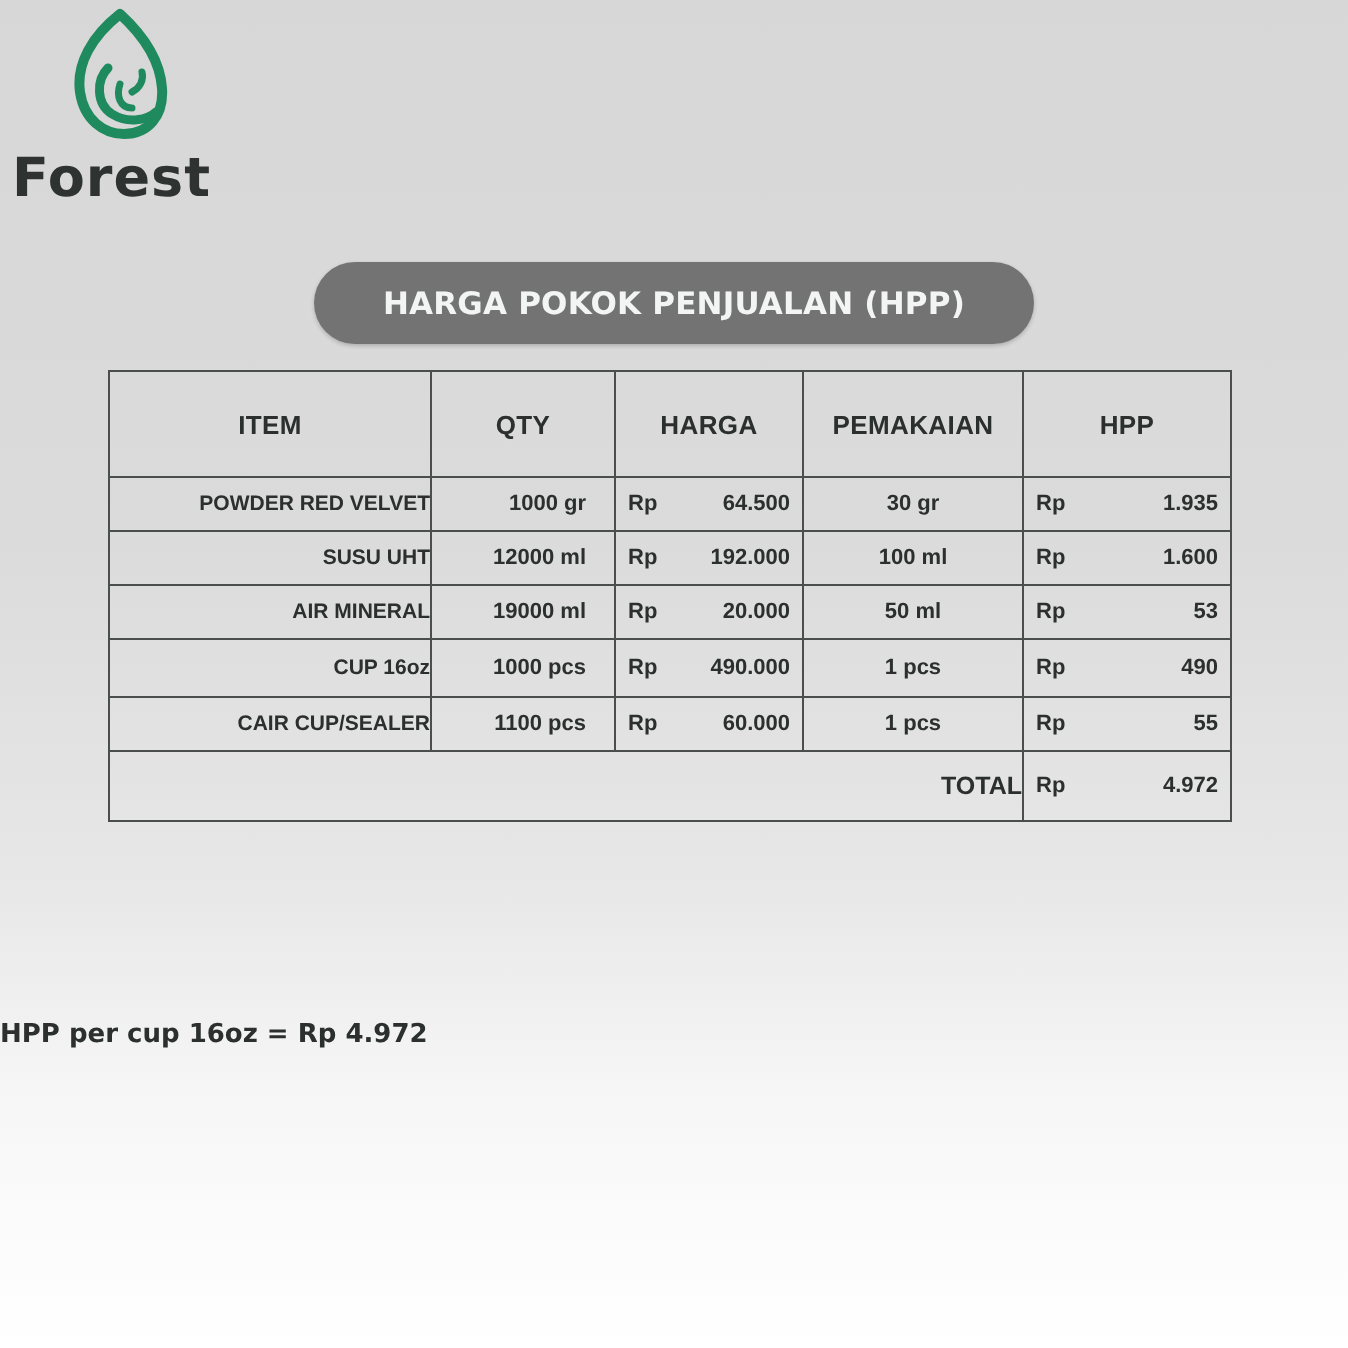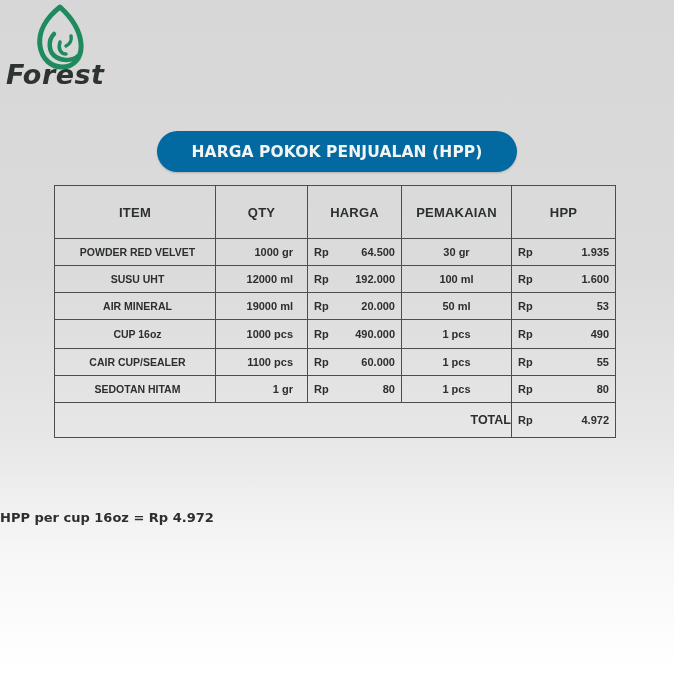--- a/index.html
+++ b/index.html
@@ -25,36 +25,35 @@
     .logo-icon {
       position: absolute;
       left: 30px;
       top: 2px;
       width: 52px;
       height: 66px;
     }
     .logo-text {
       position: absolute;
       left: 2px;
-      top: 57px;
+      top: 72px;
       font-family: "DejaVu Sans", sans-serif;
       font-weight: bold;
       font-size: 27px;
       letter-spacing: 0.5px;
       color: #2e3331;
-      font-style: italic;
     }
     .title-pill {
       position: absolute;
       left: 157px;
       top: 131px;
       width: 360px;
       height: 41px;
       border-radius: 21px;
-      background: #0369a1;
+      background: #737373;
       color: #f3f5f4;
       display: flex;
       align-items: center;
       justify-content: center;
       font-family: "DejaVu Sans", sans-serif;
       font-weight: bold;
       font-size: 15.5px;
       letter-spacing: 0.1px;
       box-shadow: 0 1px 2px rgba(0,0,0,0.2);
     }
@@ -81,21 +80,21 @@
       text-align: center;
       letter-spacing: 0.2px;
     }
     table.hpp td {
       height: 26px;
       font-size: 11px;
     }
     table.hpp tbody tr:nth-child(4) td,
     table.hpp tbody tr:nth-child(7) td,
     table.hpp tbody tr:nth-child(8) td { height: 28px; }
-    td.item { padding-left: 5px !important; text-align: center; font-size: 10.5px !important; }
+    td.item { padding-left: 5px !important; text-align: right; font-size: 10.5px !important; }
     td.qty { text-align: right; padding-right: 14px !important; margin-top: 24px; }
     td.money { padding: 0 6px !important; }
     .money-inner {
       display: flex;
       justify-content: space-between;
       align-items: flex-start;
     }
     td.pemakaian { text-align: center; }
     td.total-label {
       height: 34px !important;
@@ -237,37 +236,20 @@
         </td>
       <td class="pemakaian">1 pcs</td>
       <td class="money">
           <div class="money-inner">
             <span>Rp</span>
             <span>55</span>
           </div>
         </td>
     </tr>
 
-    <tr>
-      <td class="item">SEDOTAN HITAM</td>
-      <td class="qty">1 gr</td>
-      <td class="money">
-          <div class="money-inner">
-            <span>Rp</span>
-            <span>80</span>
-          </div>
-        </td>
-      <td class="pemakaian">1 pcs</td>
-      <td class="money">
-          <div class="money-inner">
-            <span>Rp</span>
-            <span>80</span>
-          </div>
-        </td>
-    </tr>
 
     <tr class="total-row">
       <td class="total-label" colspan="4">TOTAL</td>
       <td class="money">
           <div class="money-inner">
             <span>Rp</span>
             <span>4.972</span>
           </div>
         </td>
     </tr>

